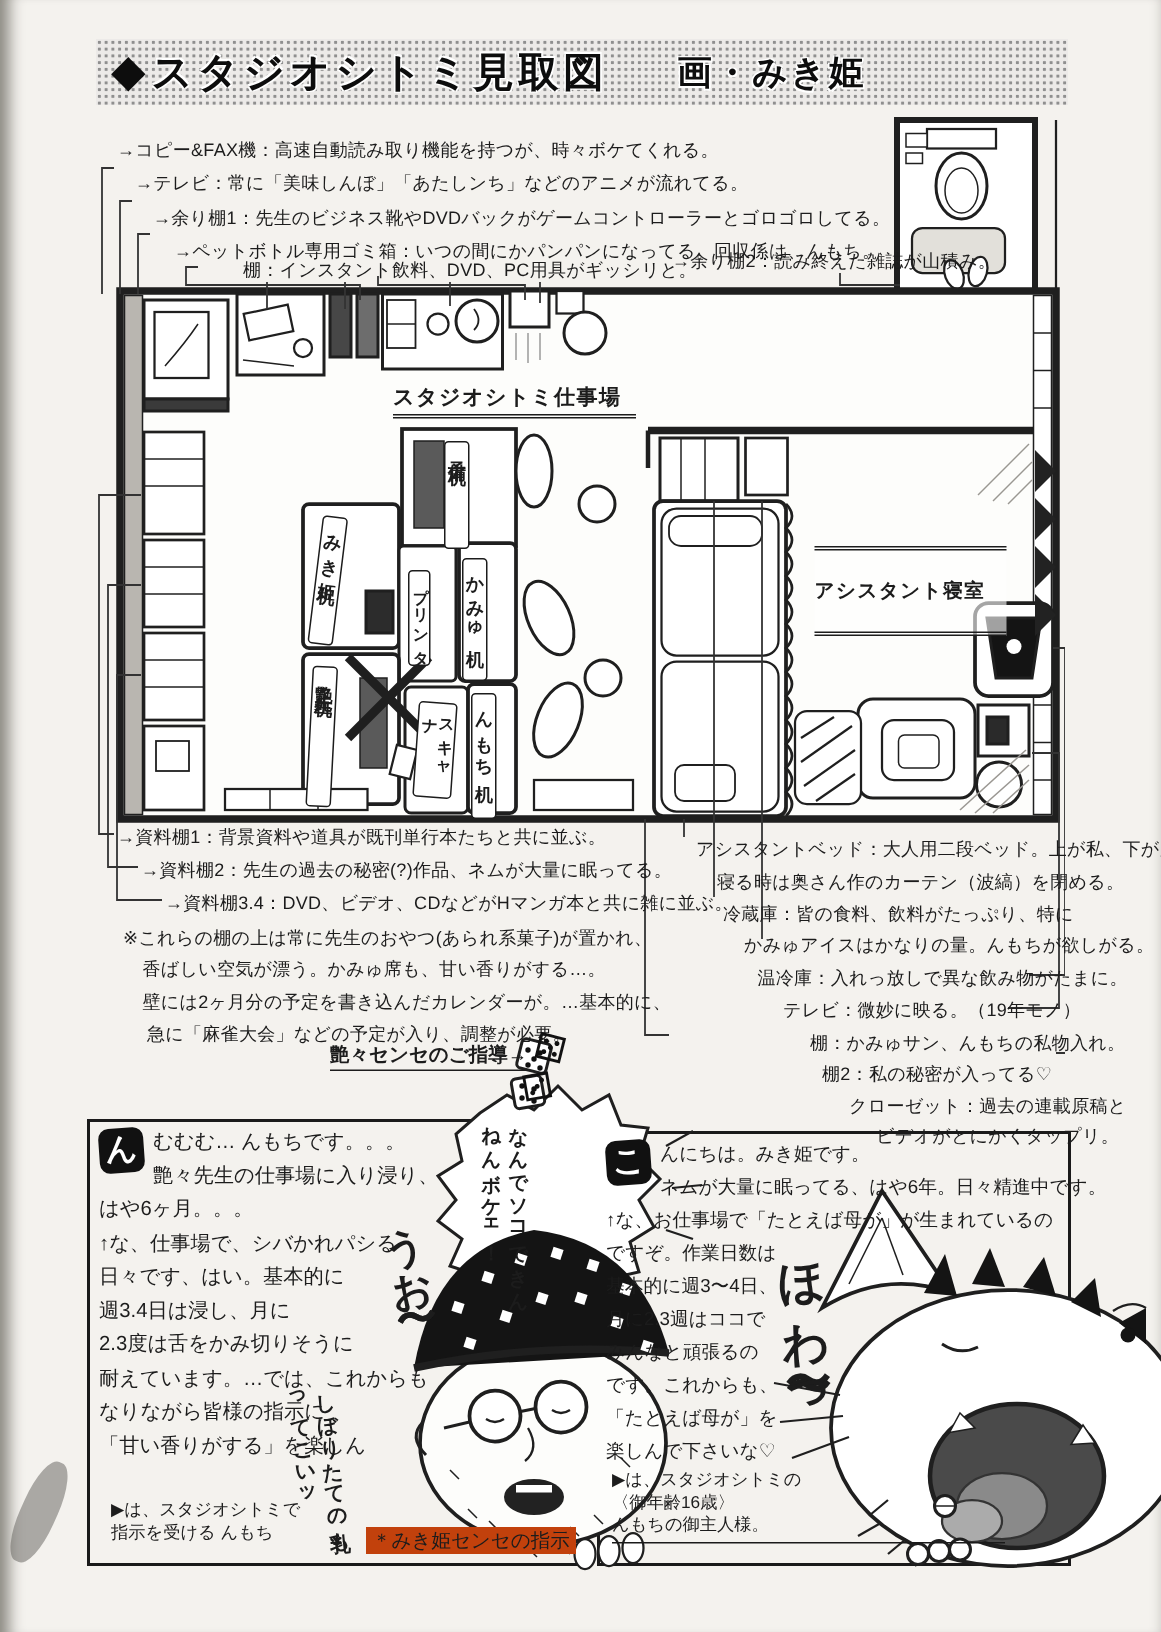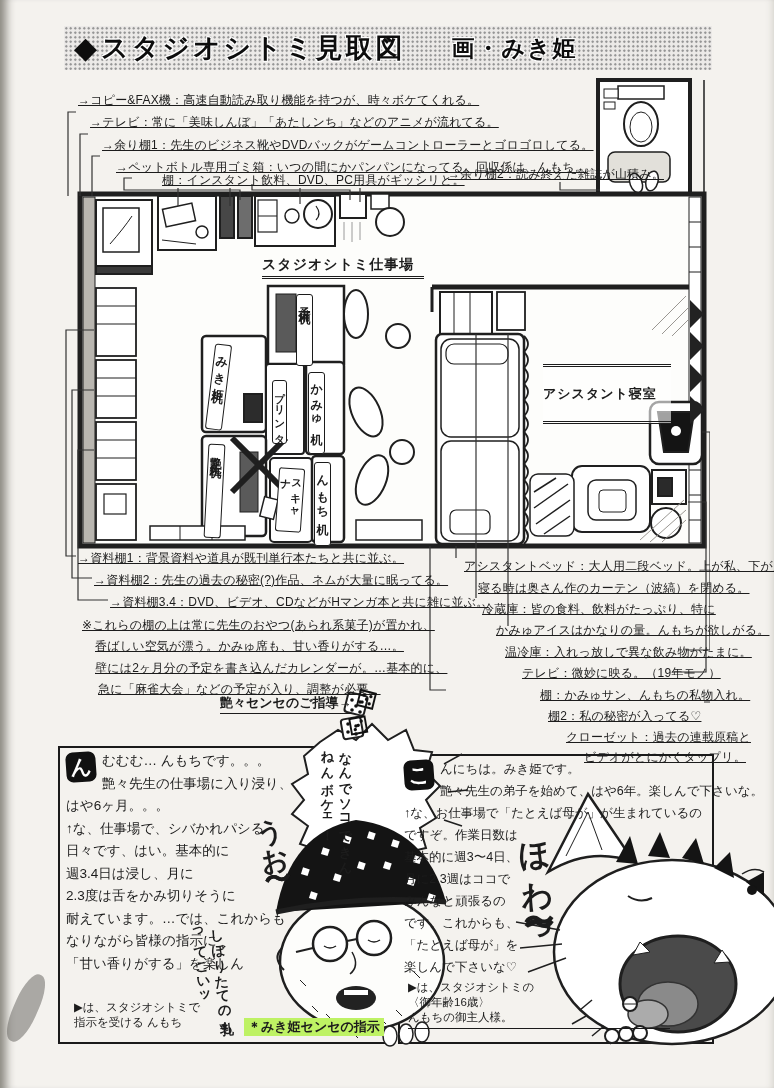--- a/index.html
+++ b/index.html
@@ -13,21 +13,21 @@
   .title-bar{position:absolute;left:64px;top:26px;width:648px;height:44px;z-index:10;
     background-color:#eceae8;
     background-image:radial-gradient(circle,#8f8f8f 1.1px,rgba(0,0,0,0) 1.3px);
     background-size:4.5px 4.5px;display:flex;align-items:center;padding:0 10px;box-sizing:border-box;}
   .title-bar .diamond{font-size:30px;line-height:1;margin-right:4px;color:#0d0d0d;}
   .title-bar .t{font-size:27px;font-weight:bold;letter-spacing:3px;color:#0d0d0d;
     text-shadow:-1px -1px 0 #fff,1px -1px 0 #fff,-1px 1px 0 #fff,1px 1px 0 #fff;}
   .title-bar .credit{font-size:23px;font-weight:bold;letter-spacing:2px;margin-left:46px;color:#0d0d0d;
     text-shadow:-1px -1px 0 #fff,1px -1px 0 #fff,-1px 1px 0 #fff,1px 1px 0 #fff;}
 
-  .hnote{position:absolute;font-size:12px;white-space:nowrap;z-index:10;letter-spacing:0.2px;text-decoration:underline;}
+  .hnote{position:absolute;font-size:12px;white-space:nowrap;z-index:10;letter-spacing:0.2px;}
   .hlabel{position:absolute;z-index:10;font-weight:bold;text-align:left;}
   .vlabel{position:absolute;z-index:10;writing-mode:vertical-rl;text-orientation:mixed;
     background:#fff;border:1.5px solid #1c1c1c;border-radius:3px;padding:3px 1px;
     font-size:12px;font-weight:bold;letter-spacing:2px;line-height:1.05;}
   .vplain{position:absolute;z-index:11;writing-mode:vertical-rl;text-orientation:mixed;white-space:pre-line;}
 
   .ws-label{left:262px;top:256px;width:162px;font-size:14px;letter-spacing:1px;
     border-bottom:3px double #1c1c1c;padding-bottom:2px;}
   .br-label{left:543px;top:364px;width:128px;font-size:13px;letter-spacing:1px;
     border-top:3px double #1c1c1c;border-bottom:3px double #1c1c1c;padding:18px 0;background:rgba(255,255,255,.6);}
@@ -52,22 +52,22 @@
   .guide-arrow{font-weight:bold;}
   .die{position:absolute;z-index:10;font-size:24px;line-height:1;color:#111;}
   .die1{left:356px;top:688px;transform:rotate(14deg);}
   .die2{left:348px;top:714px;transform:rotate(-10deg);}
 
   .bubble-text{left:318px;top:742px;height:132px;font-size:13px;font-weight:bold;letter-spacing:1px;z-index:11;}
   .sfx-uo{left:258px;top:798px;height:140px;font-size:27px;font-weight:bold;transform:rotate(-10deg);z-index:11;}
   .sfx-shout{left:194px;top:920px;height:120px;font-size:13.5px;font-weight:bold;transform:rotate(-6deg);z-index:11;}
   .sfx-howa{left:518px;top:820px;height:220px;font-size:31px;font-weight:bold;transform:rotate(-4deg);z-index:11;
     letter-spacing:4px;}
-  .instruction-label{position:absolute;left:244px;top:1018px;z-index:12;font-size:13px;font-weight:bold;
-    background:#bef264;padding:0 4px;}
+  .instruction-label{position:absolute;left:244px;top:1018px;z-index:12;font-size:13px;font-weight:normal;
+    background:#c2410c;padding:0 4px;}
 
   .smudge{position:absolute;left:14px;top:972px;width:24px;height:72px;background:#5f5d59;opacity:.5;
     border-radius:45%;transform:rotate(24deg);z-index:1;}
 </style>
 </head>
 <body>
 
 <div class="page">
 
   <div class="smudge"></div>
@@ -440,21 +440,21 @@
   <div class="footnote fn-left">
     <div>▶は、スタジオシトミで</div>
     <div>指示を受ける んもち</div>
   </div>
 
   <div class="instruction-label">＊みき姫センセの指示</div>
 
   <div class="pr-text">
     <span class="dropcap">こ</span>
     <div class="pline">んにちは。みき姫です。</div>
-    <div class="pline">艶々先生の弟子を始めて、はや6年。楽しんで下さいな。</div>
+    <div class="pline">ネムが大量に眠ってる、はや6年。日々精進中です。</div>
     <div class="pline">↑な、お仕事場で「たとえば母が」が生まれているの</div>
     <div class="pline">ですぞ。作業日数は</div>
     <div class="pline">基本的に週3〜4日、</div>
     <div class="pline">月に2.3週はココで</div>
     <div class="pline">みんなと頑張るの</div>
     <div class="pline">です。これからも、</div>
     <div class="pline">「たとえば母が」を</div>
     <div class="pline">楽しんで下さいな♡</div>
   </div>
   <div class="footnote fn-right">

